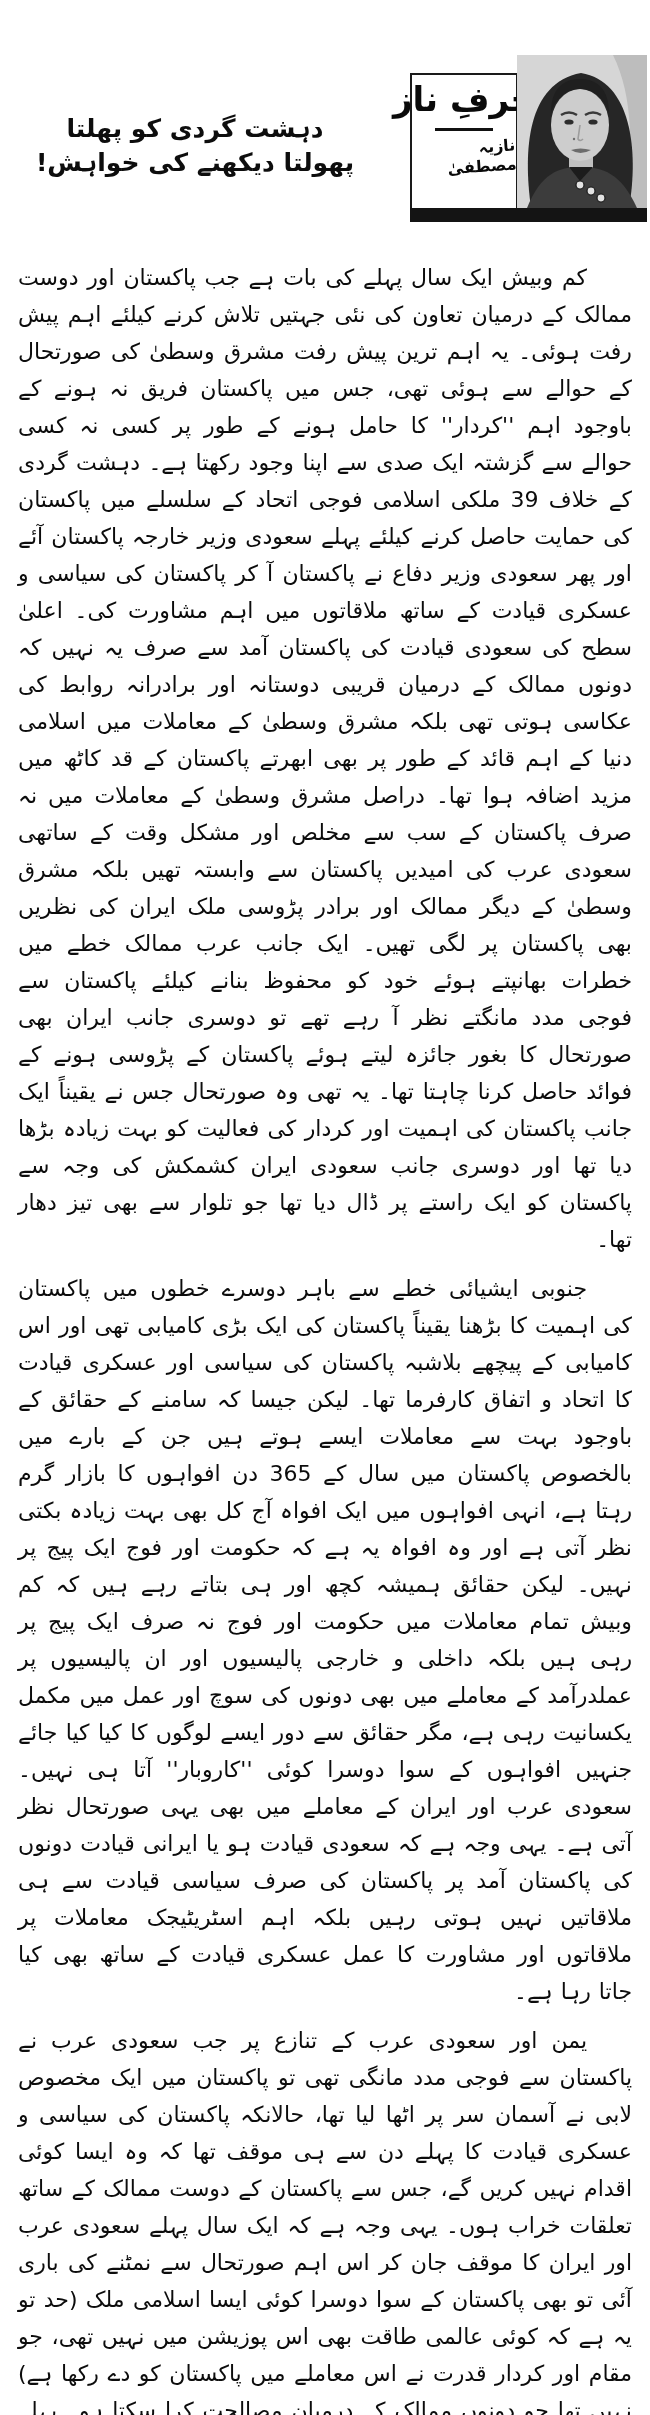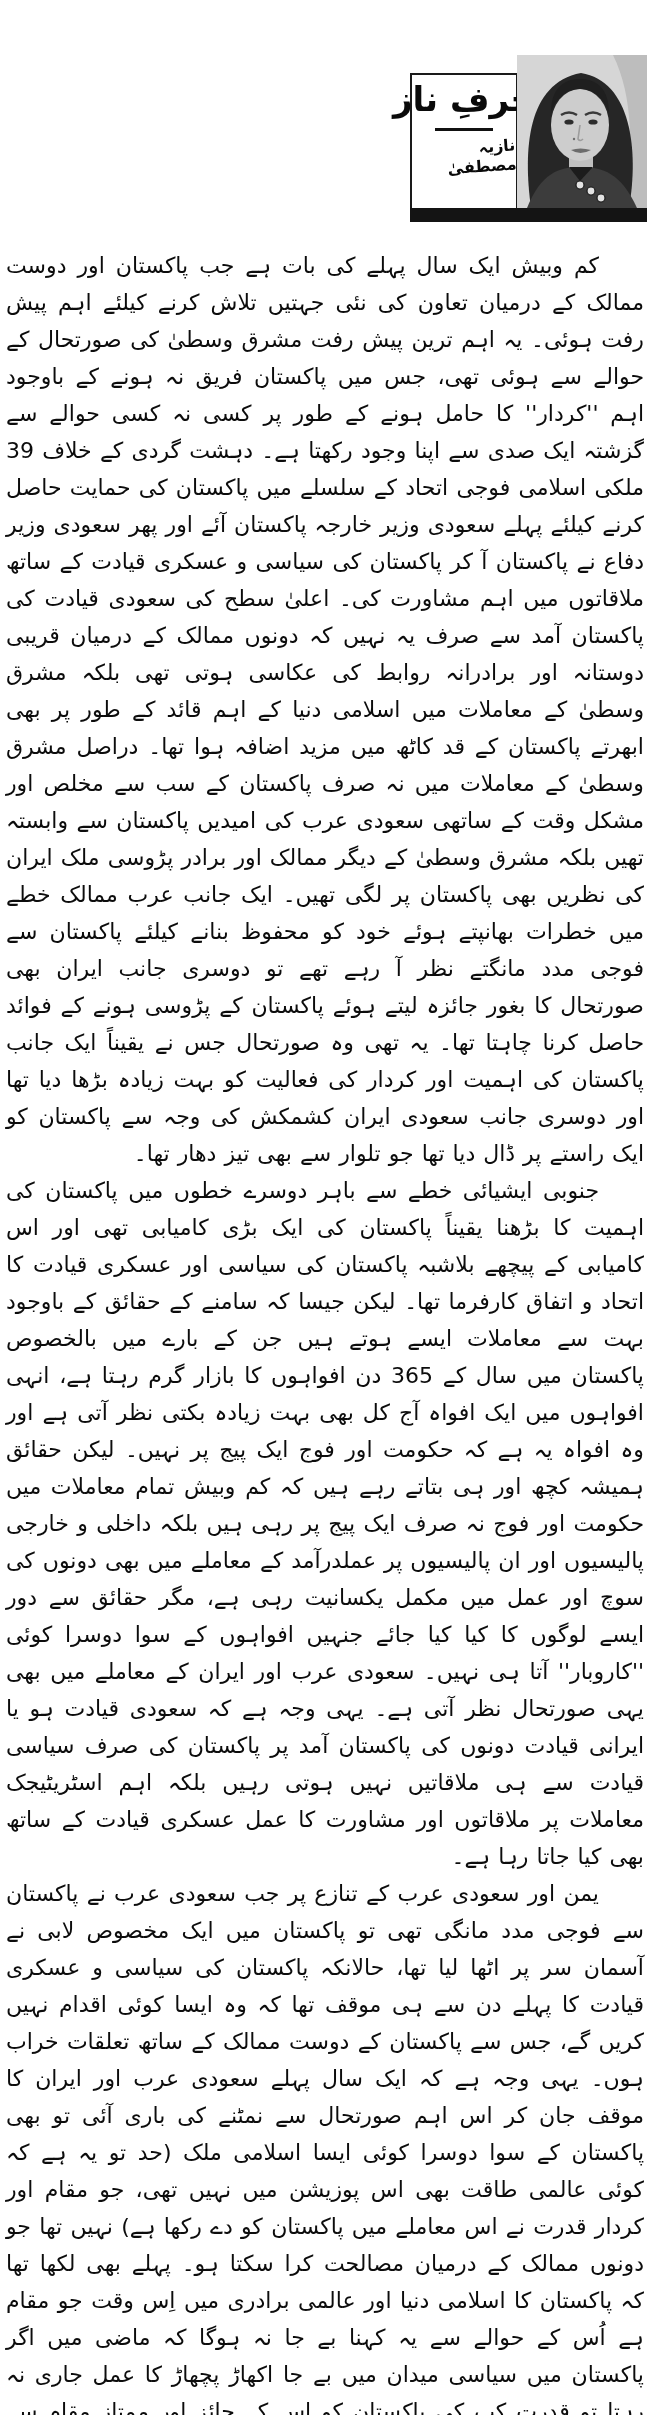--- a/index.html
+++ b/index.html
@@ -79,31 +79,32 @@
     padding:2px 6px 0 6px;
     direction:rtl;
     text-align:justify;
     font-size:22px;
     line-height:37px;
     color:#0c0c0c;
     letter-spacing:0;
     word-spacing:1px;
   }
   .article p{
-    margin:0;
+    margin:12px;
     text-indent:45px;
   }
 </style>
 </head>
 <body>
 
 <div class="page">
 
   <header class="masthead">
 
+    <div class="headline">دہشت گردی کو پھلتا پھولتا دیکھنے کی خواہش!</div>
 
     <div class="title-box">
       <div class="col-title">حرفِ ناز</div>
       <div class="title-rule"></div>
       <div class="author">نازیہ مصطفیٰ</div>
     </div>
 
     <div class="photo">
       <svg width="130" height="153" viewBox="0 0 130 153" xmlns="http://www.w3.org/2000/svg">
         <rect width="130" height="153" fill="#d6d6d6"></rect>

